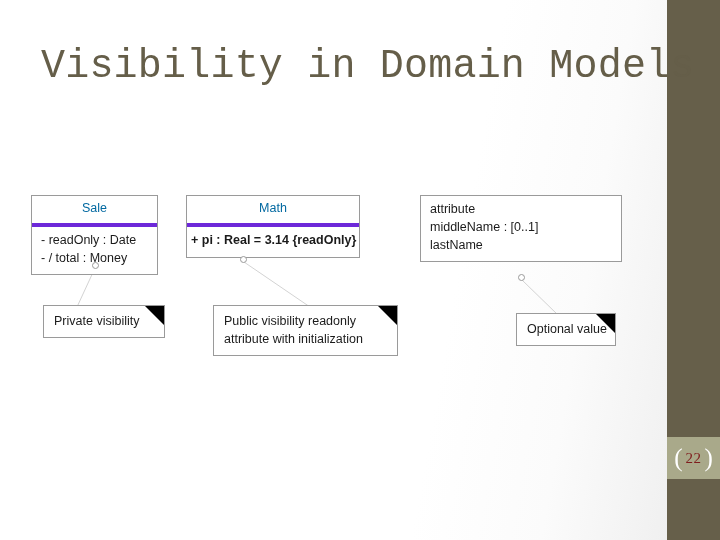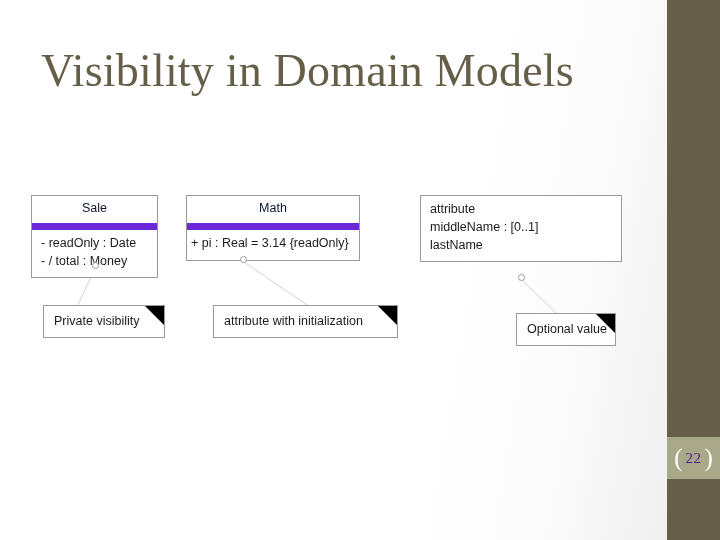--- a/index.html
+++ b/index.html
@@ -45,34 +45,34 @@
     color: #ffffff;
     font-family: "Liberation Serif", serif;
     font-size: 25px;
     line-height: 1;
     font-weight: 300;
     margin: 0 3px;
     position: relative;
     top: -1px;
   }
   .page-badge .num {
-    color: #4c1d95;
+    color: #7f1d1d;
     font-family: "Liberation Serif", serif;
     font-size: 15px;
     letter-spacing: 0.5px;
     line-height: 1;
   }
 
   
   .title {
     position: absolute;
     left: 41px;
     top: 44px;
-    font-family: Liberation Serif, serif;
-    font-size: 46px;
+    font-family: Liberation Mono, monospace;
+    font-size: 40px;
     color: #655e49;
     letter-spacing: 0.2px;
     white-space: nowrap;
   }
 
   
   .diagram {
     position: absolute;
     left: 0;
     top: 0;
@@ -90,34 +90,35 @@
 
   .uml-class {
     position: absolute;
     background: #ffffff;
     border: 1px solid #9a9a9a;
     box-sizing: border-box;
   }
   .uml-name {
     text-align: center;
     font-size: 12.5px;
-    color: #0f172a;
+    color: #0369a1;
     padding: 6px 4px 7px 4px;
-    border-bottom: 7px solid #6d28d9;
+    border-bottom: 4px solid #6d28d9;
     line-height: 1.1;
   }
   .uml-attrs {
     padding: 5px 9px 7px 9px;
     font-size: 12.5px;
     color: #1b1b1b;
     line-height: 1.42;
   }
   .uml-attrs.centered {
     padding-left: 4px;
     padding-right: 4px;
+    font-weight: bold;
   }
   .uml-attrs .row {
     white-space: nowrap;
   }
 
   
   .cls-sale   { left: 31px;  top: 195px; width: 127px; }
   .cls-math   { left: 186px; top: 195px; width: 174px; }
   .cls-person { left: 420px; top: 195px; width: 202px; }
 
@@ -209,20 +210,21 @@
     <div class="conn-dot dot-math"></div>
     <div class="conn-dot dot-person"></div>
 
     <div class="note note-private">
       <span class="fold"></span>
       <div class="line">Private visibility</div>
     </div>
 
     <div class="note note-public">
       <span class="fold"></span>
+      <div class="line">Public visibility readonly</div>
       <div class="line">attribute with initialization</div>
     </div>
 
     <div class="note note-optional">
       <span class="fold"></span>
       <div class="line">Optional value</div>
     </div>
 
   </div>
 </div>

